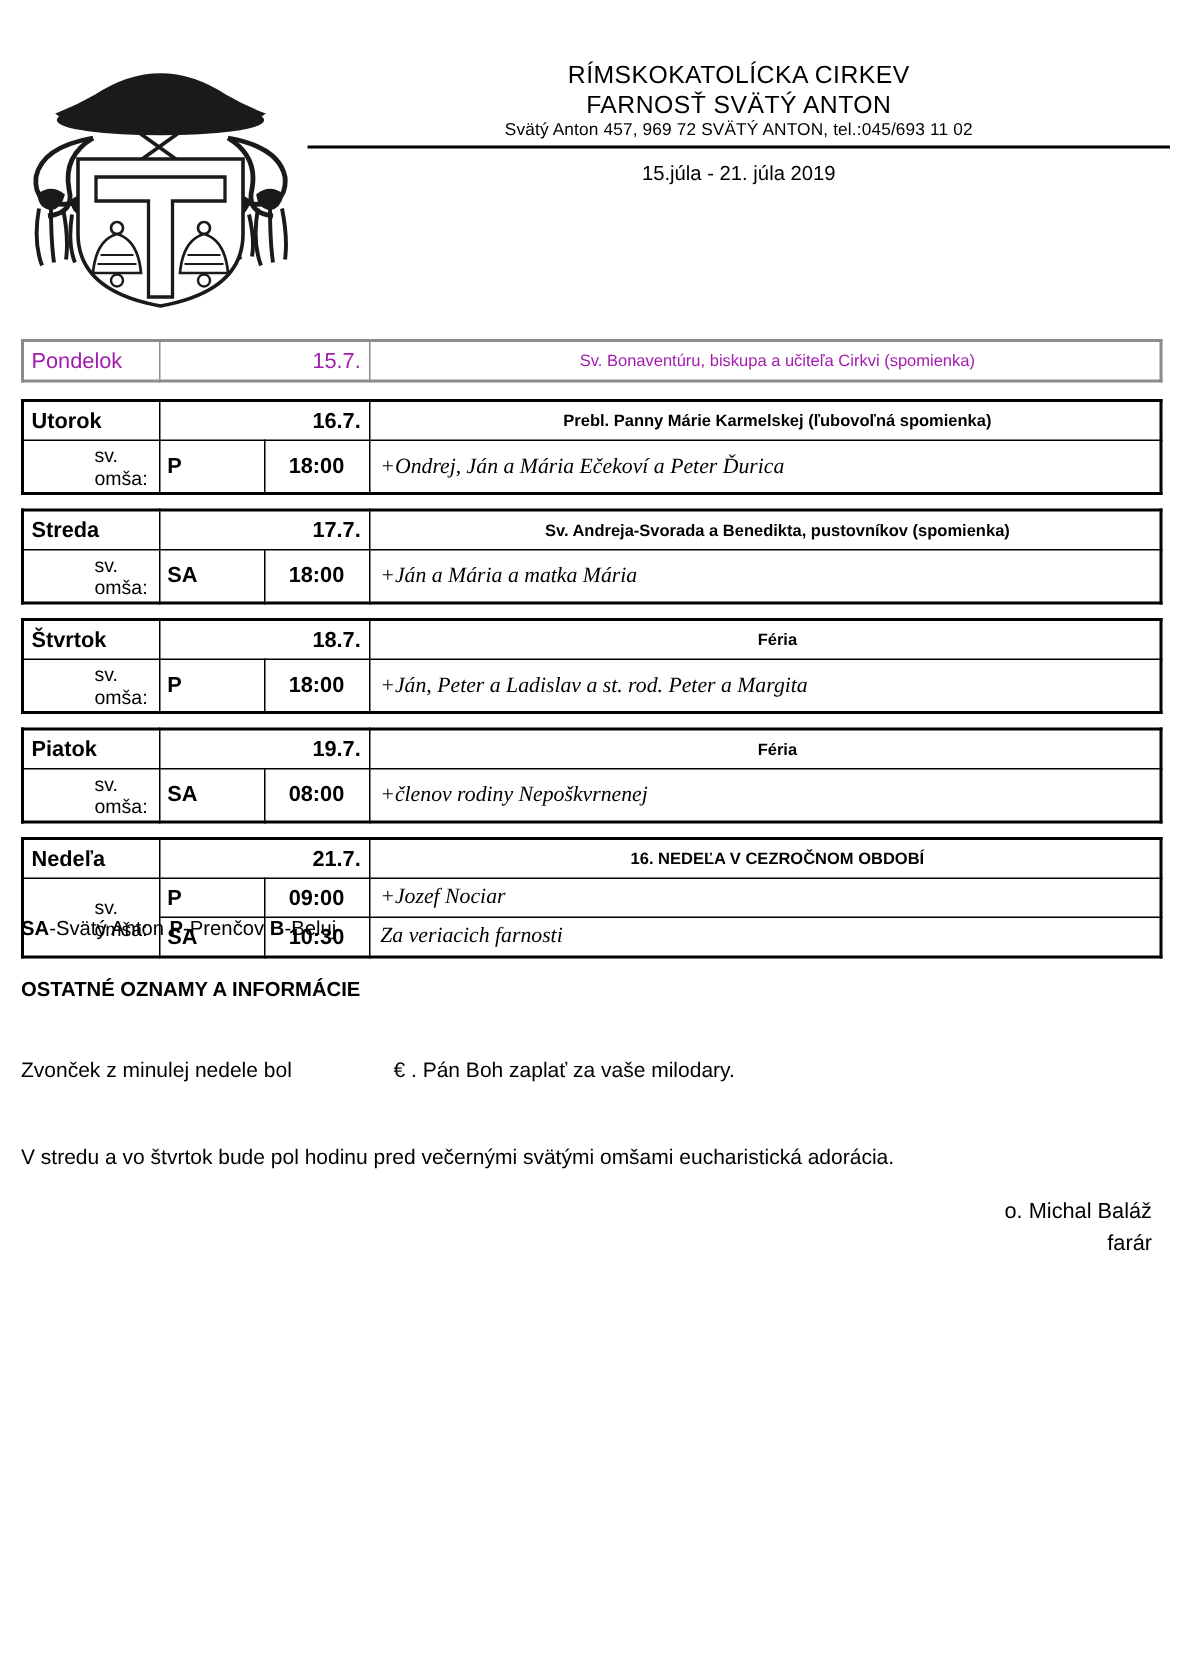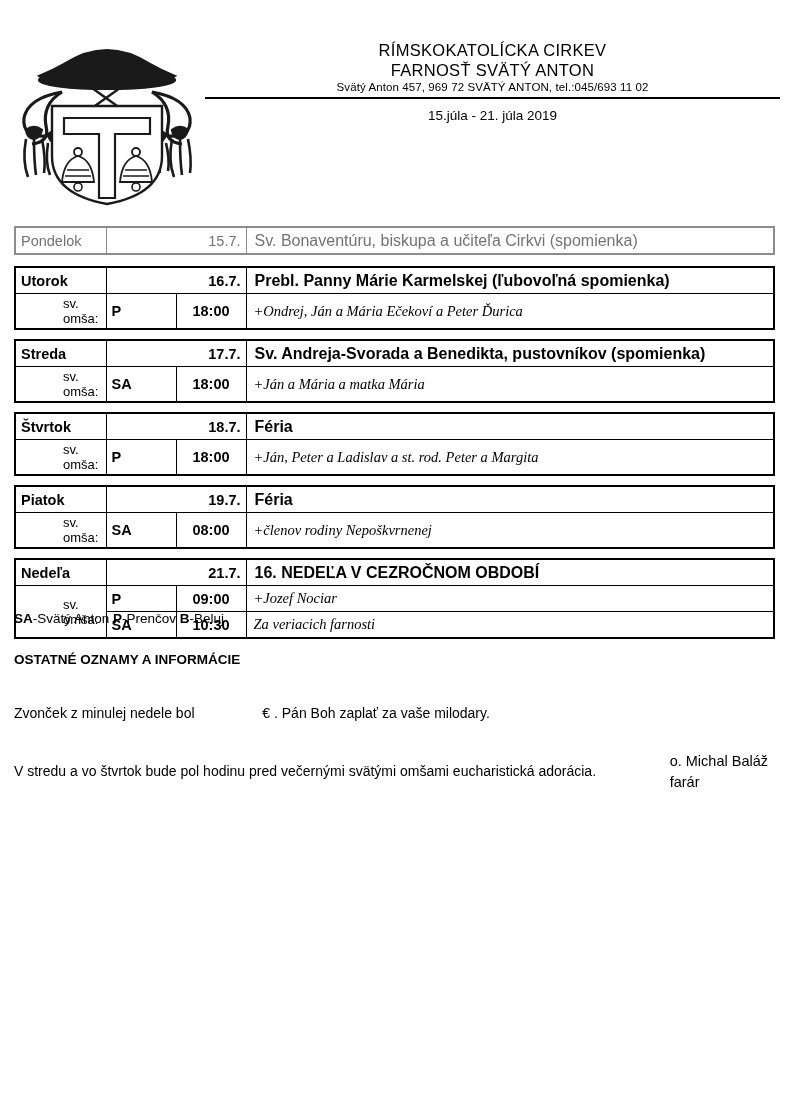--- a/index.html
+++ b/index.html
@@ -71,21 +71,21 @@
   }
   .day-block {
     width: 100%;
     border-collapse: collapse;
     table-layout: fixed;
     border: 2.5px solid #000;
     margin-bottom: 9px;
   }
   .day-block.muted {
     border-color: #8c8c8c;
-    color: #737373;
+    color: #a21caf;
     margin-bottom: 11px;
   }
   .day-block td {
     border: 1px solid #000;
     padding: 2px 5px;
     height: 21px;
     vertical-align: middle;
     font-size: 14px;
   }
   .day-block.muted td {
@@ -102,22 +102,23 @@
   }
   .day-block.muted td.c-day { font-weight: normal; }
   td.c-date {
     font-weight: bold;
     text-align: right;
     font-size: 14.5px;
   }
   .day-block.muted td.c-date { font-weight: normal; }
   td.c-feast {
     font-weight: bold;
-    font-size: 16px;
-    padding-left: 8px;
+    font-size: 11px;
+    padding-left: 22px;
+    text-align: center;
   }
   .day-block.muted td.c-feast { font-weight: normal; }
 
   td.c-masslabel {
     font-size: 13px;
     font-weight: normal;
     padding-left: 47px;
   }
   td.c-place {
     font-weight: bold;
@@ -168,22 +169,22 @@
   }
   .blank-amount {
     display: inline-block;
     min-width: 60px;
   }
 
   
   .signature {
     position: absolute;
     right: 22px;
-    top: 751px;
-    text-align: left;
+    top: 798px;
+    text-align: right;
     font-size: 14.5px;
     line-height: 1.45;
   }
 </style>
 </head>
 <body>
 
 <div class="header">
 
   <div class="crest">

